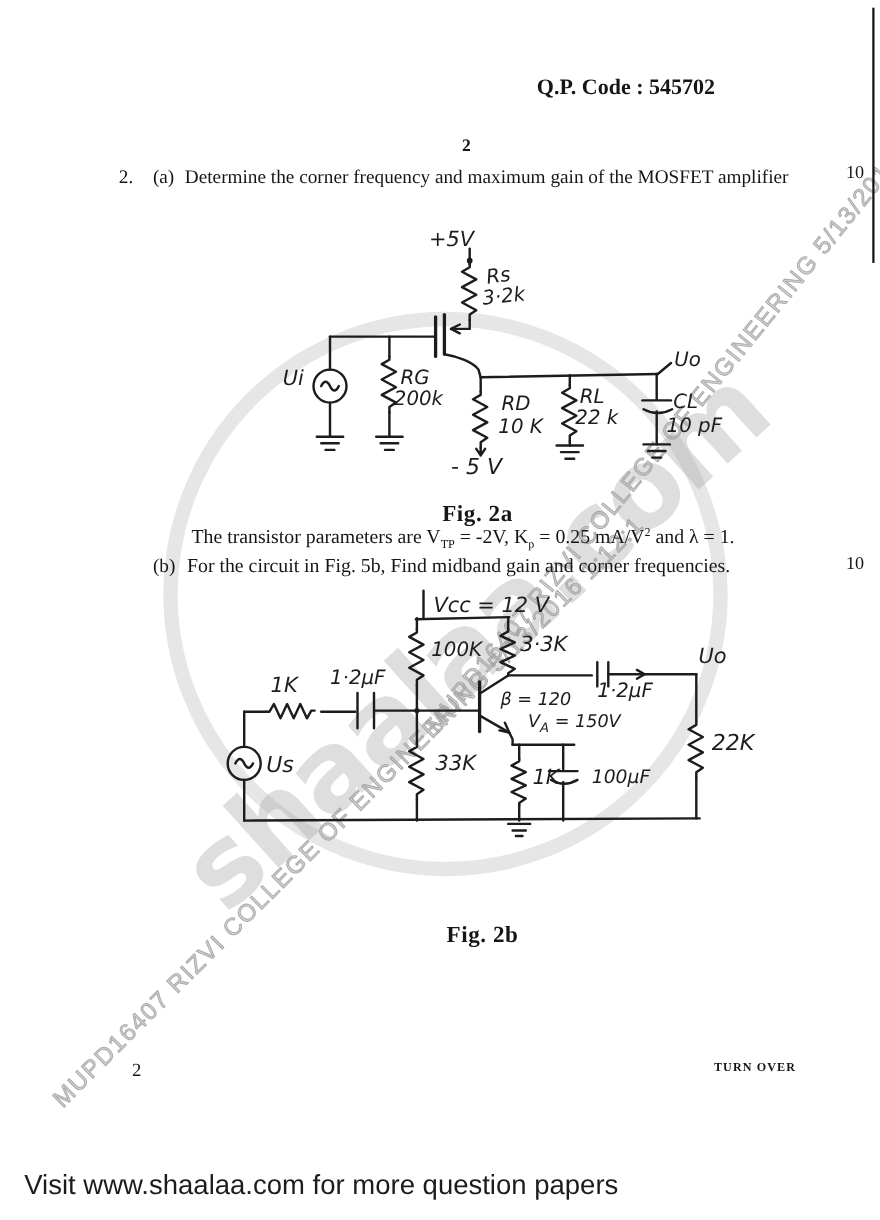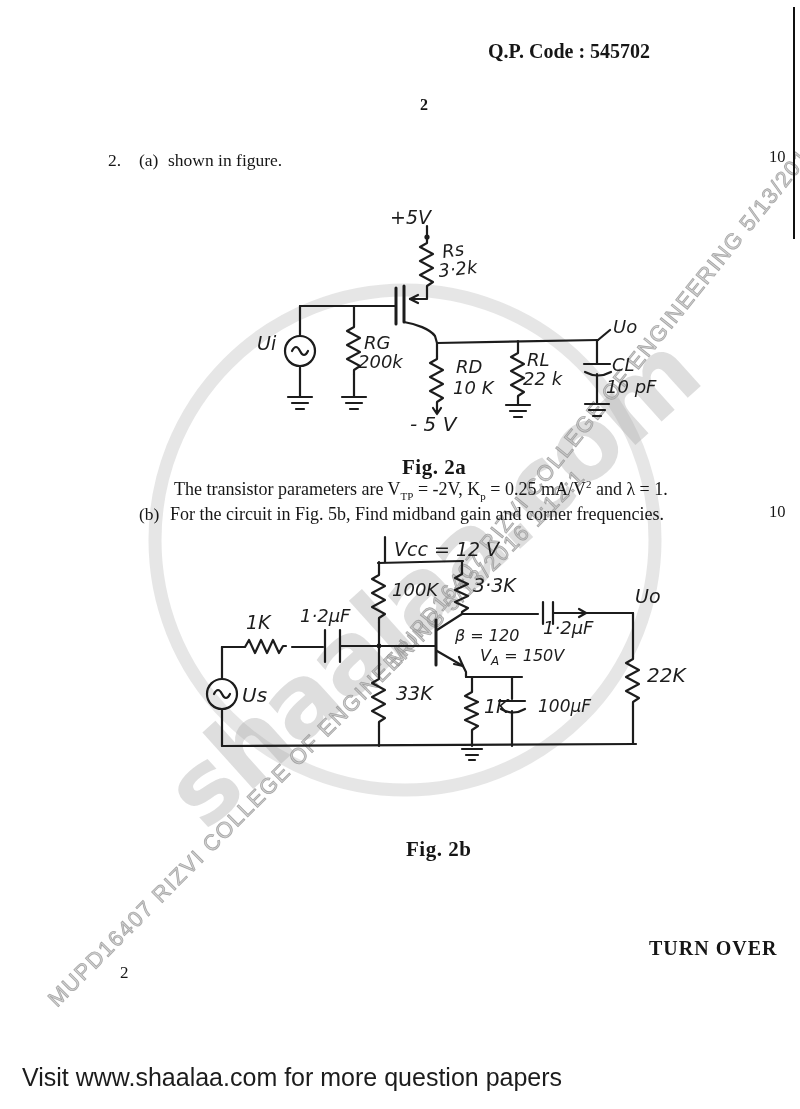--- a/index.html
+++ b/index.html
@@ -4,21 +4,21 @@
 <style>
   html,body{margin:0;padding:0;}
   body{
     position:relative;width:800px;height:1109px;overflow:hidden;
     background:#ffffff;color:#161616;
     font-family:"Liberation Serif",serif;
   }
   .abs{position:absolute;}
   .ink{z-index:2;}
   .wm{z-index:1;}
-  .bold{font-weight:bold;}
+  .bold{font-weight:bold;margin-top:28px;}
   sub{font-size:11px;}
   sup{font-size:11px;}
   .qline{font-size:17.5px;line-height:24px;white-space:nowrap;}
   .hwtext{font-family:"DejaVu Sans",sans-serif;font-style:italic;fill:#1d1d1d;}
   .caption{font-size:21px;font-weight:bold;letter-spacing:0.5px;}
   .marks{font-size:16.5px;font-weight:normal;}
   .wm-big{
     position:absolute;left:100px;top:538px;width:640px;text-align:center;
     font-family:"DejaVu Sans",sans-serif;font-weight:bold;font-size:100px;line-height:110px;
     color:rgba(168,168,168,0.38);letter-spacing:-3px;transform:rotate(-42deg);
@@ -50,37 +50,37 @@
 <div id="stampB" class="wm-stamp wm">MUPD16407 RIZVI COLLEGE OF ENGINEERING 5/13/2016 1:12:1</div>
 
 <div class="abs ink edge-line" style="left:793px;top:7px;width:2px;height:232px;"></div>
 
 <div class="abs ink bold" style="left:488px;top:40px;font-size:20px;">Q.P. Code : 545702</div>
 <div class="abs ink bold" style="left:420px;top:96px;font-size:16px;">2</div>
 
 <div class="abs ink qline" style="left:108px;top:148px;">2.</div>
 <div class="abs ink qline" style="left:139px;top:148px;">(a)</div>
 <div class="abs ink" style="left:168px;top:148px;width:590px;">
-  <div class="qline">shown in figure.</div>
+  <div class="qline">Determine the corner frequency and maximum gain of the MOSFET amplifier</div>
 </div>
 <div class="abs ink marks" style="left:769px;top:147px;">10</div>
 
 <div class="abs ink caption" style="left:402px;top:455px;">Fig. 2a</div>
 
 <div class="abs ink" style="left:174px;top:478px;font-size:18px;white-space:nowrap;">
   <span>The transistor parameters are V</span><sub>TP</sub><span> = -2V, K</span><sub>p</sub><span> = 0.25 mA/V</span><sup>2</sup><span> and λ = 1.</span>
 </div>
 
 <div class="abs ink qline" style="left:139px;top:502px;">(b)</div>
 <div class="abs ink qline" style="left:170px;top:502px;font-size:18px;">For the circuit in Fig. 5b, Find midband gain and corner frequencies.</div>
 <div class="abs ink marks" style="left:769px;top:502px;">10</div>
 
 <div class="abs ink caption" style="left:406px;top:789px;margin-top:48px;">Fig. 2b</div>
 
-<div class="abs ink bold" style="left:649px;top:937px;font-size:20px;letter-spacing:1px;">TURN OVER</div>
+<div class="abs ink bold" style="left:649px;top:937px;font-size:11px;letter-spacing:1px;">TURN OVER</div>
 <div class="abs ink" style="left:120px;top:963px;font-size:17px;">2</div>
 
 <div class="abs ink footer-bar" style="left:22px;top:1063px;">Visit www.shaalaa.com for more question papers</div>
 
 <svg class="abs ink" style="left:0;top:0;" width="800" height="1109" viewBox="0 0 800 1109">
   <g fill="none" stroke="#1c1c1c" stroke-width="2.2" stroke-linecap="round" stroke-linejoin="round">
 
     <g>
       <path d="M427 226 V240"></path>
       <circle cx="427" cy="237" r="2.6" fill="#1c1c1c" stroke="none"></circle>

